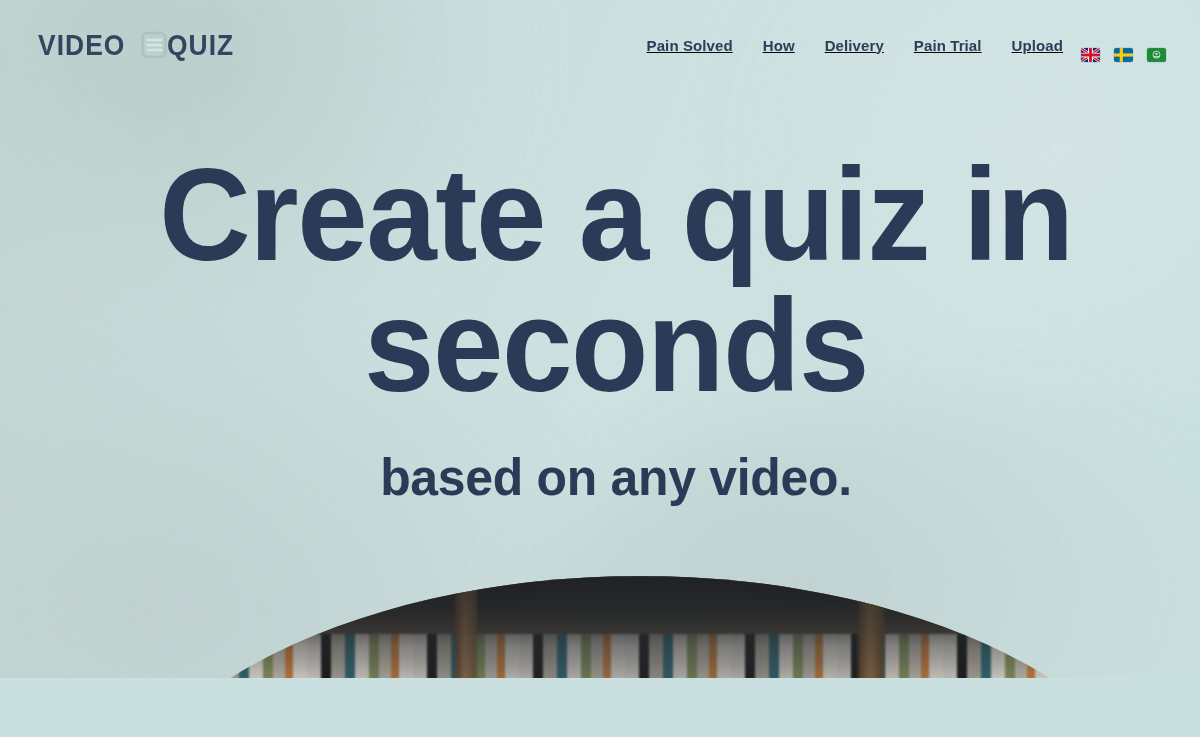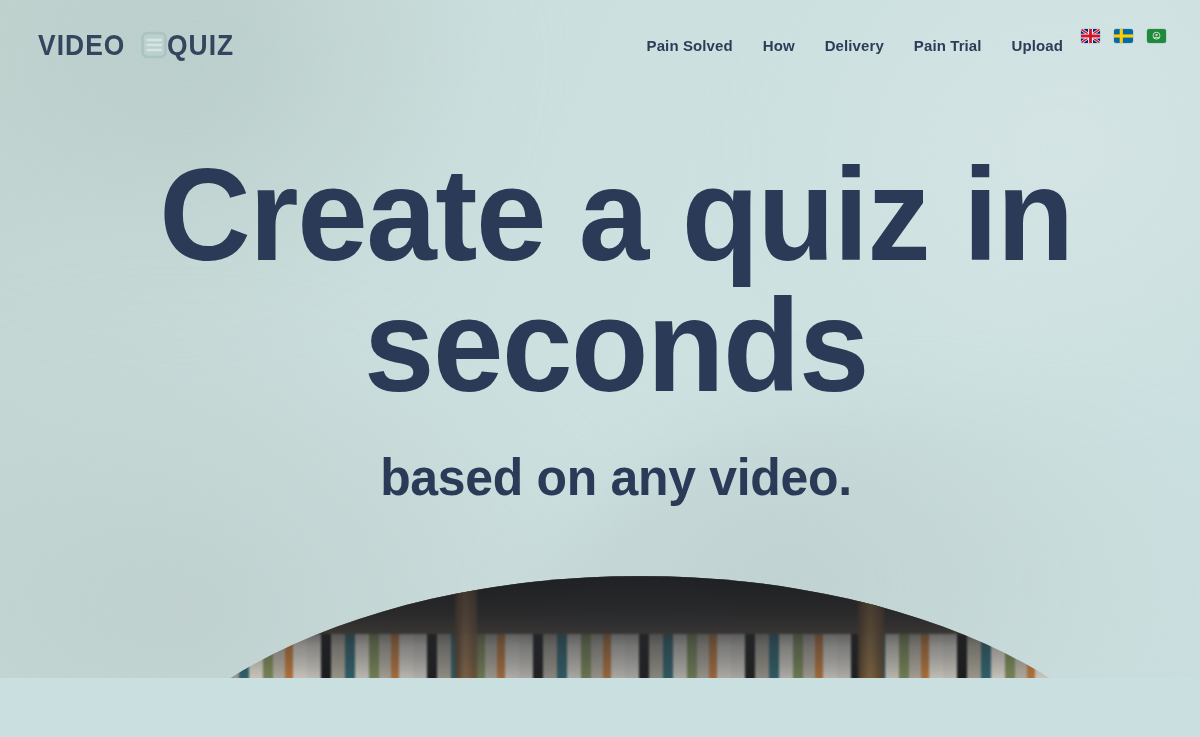--- a/index.html
+++ b/index.html
@@ -122,23 +122,24 @@
     width: 28px;
     height: 30px;
     margin: 0 1px 0 3px;
     flex: none;
     display: block;
   }
 
   .main-nav {
     margin-left: auto;
     display: flex;
-    align-items: flex-start;
+    align-items: flex-end;
     gap: 0;
     margin-right: 34px;
+    text-decoration: underline;
   }
   .nav-link {
     color: #2d3d58;
     font-size: 15px;
     font-weight: 600;
     letter-spacing: 0.1px;
     text-decoration: none;
     padding: 8px 0;
     margin: 0 30px 0 0;
     white-space: nowrap;

